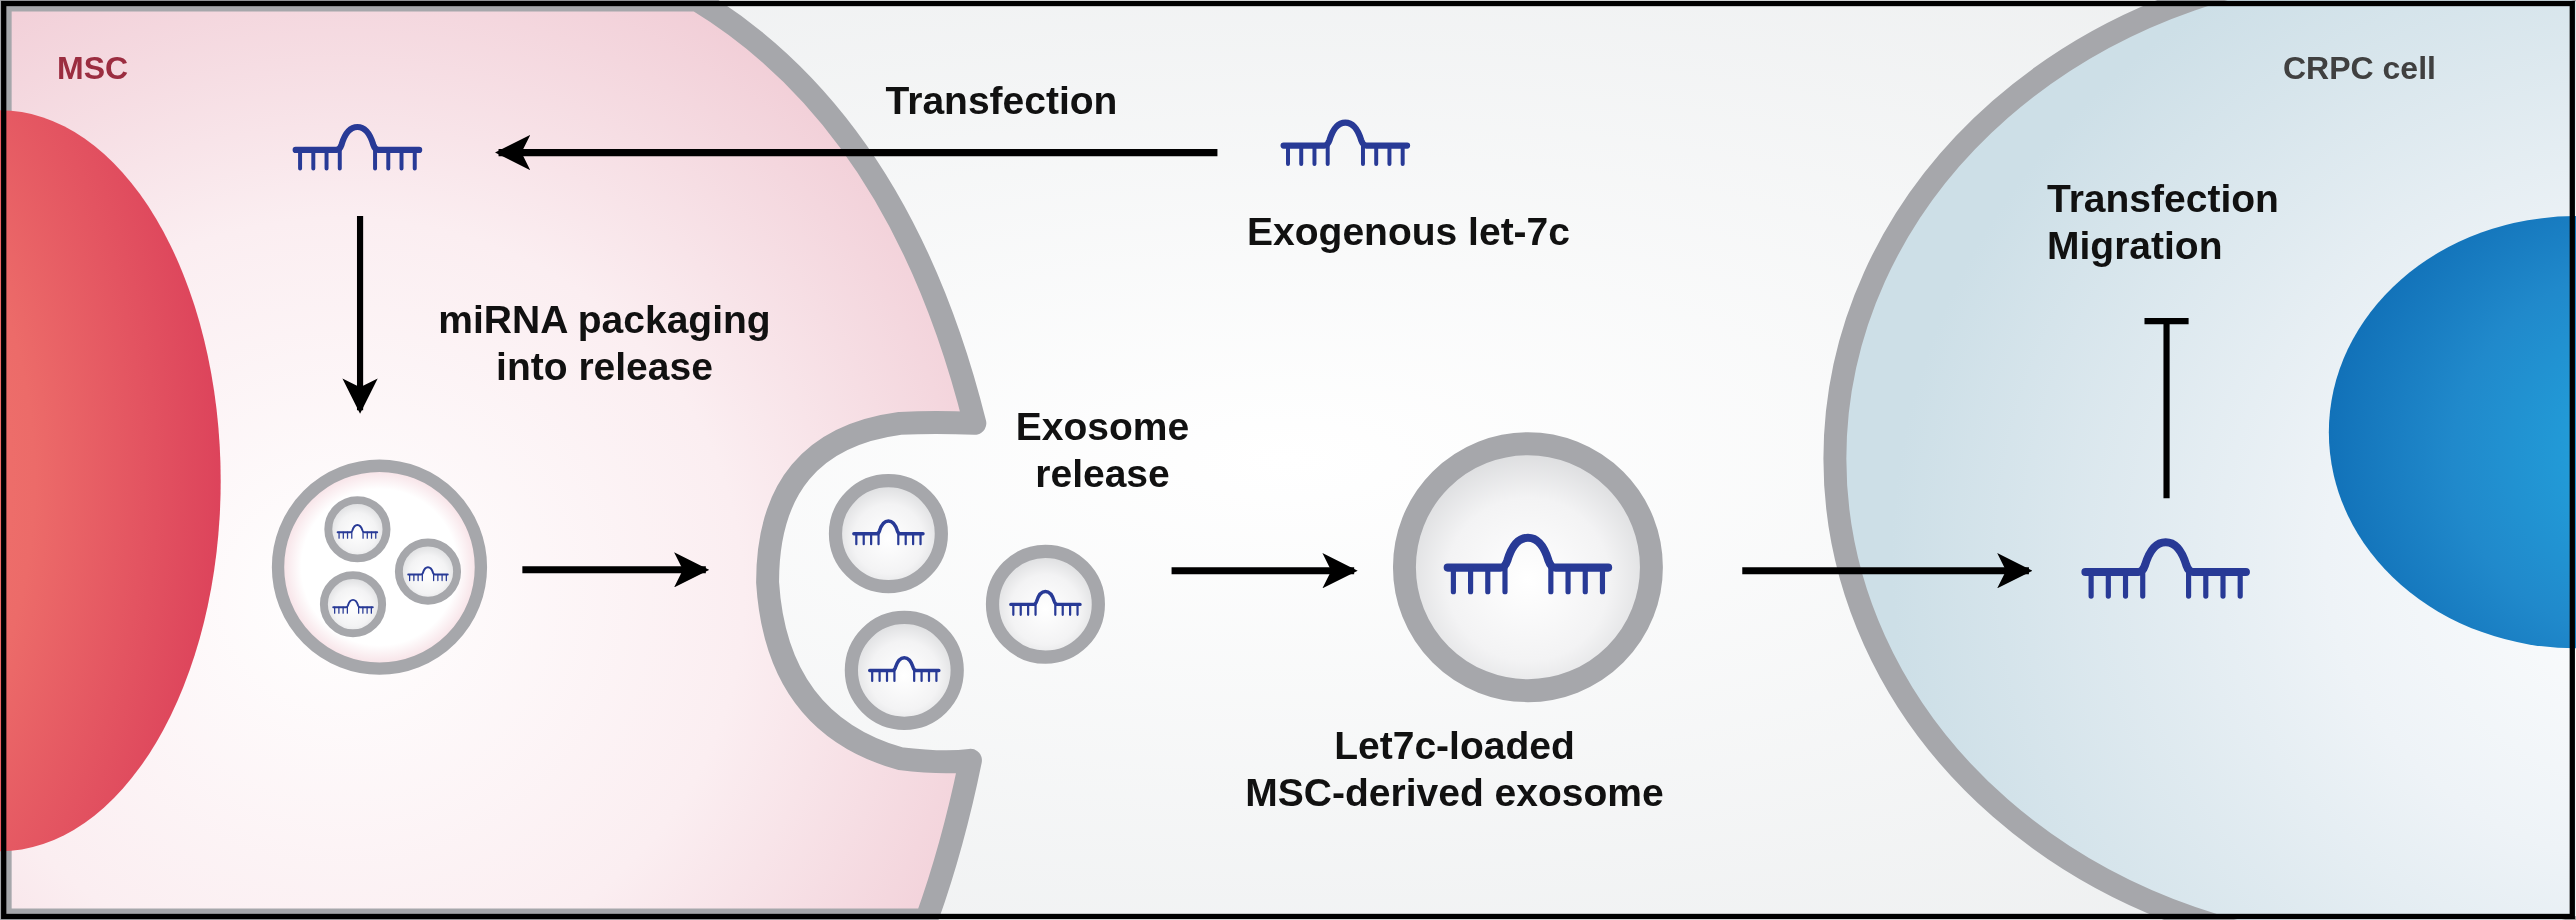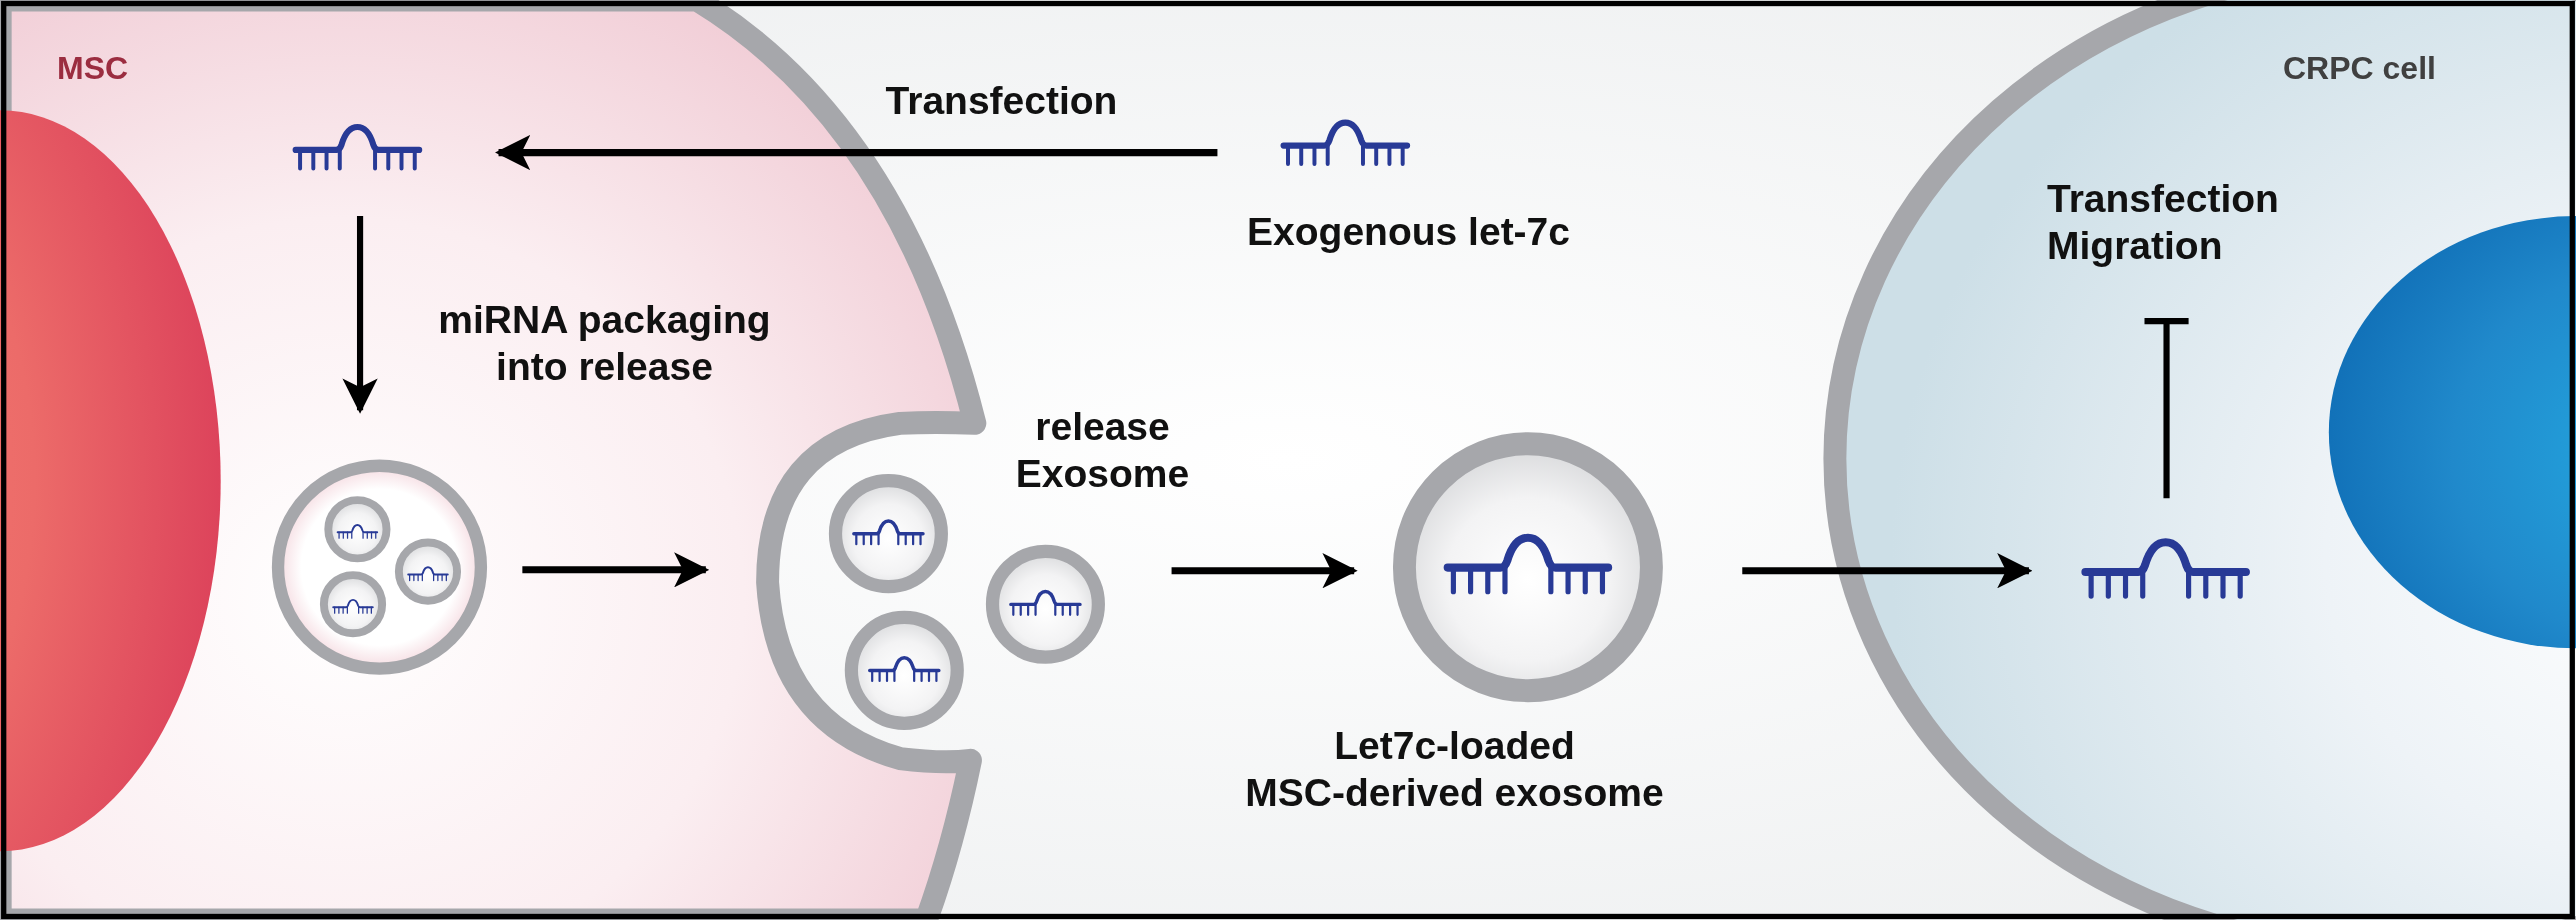--- a/index.html
+++ b/index.html
@@ -144,22 +144,22 @@
 <div class="lbl lbl-body" style="left:825px; top:78px; width:353px;">Transfection</div>
 
 <div class="lbl lbl-body" style="left:1129px; top:209px; width:441px;text-align:right;">Exogenous let-7c</div>
 
 <div class="lbl lbl-body" style="left:397px; top:249px; width:415px;margin-top:48px;">
   <div>miRNA packaging</div>
   <div>into release</div>
 </div>
 
 <div class="lbl lbl-body" style="left:979px; top:404px; width:247px;">
+  <div>Exosome</div>
   <div>release</div>
-  <div>Exosome</div>
 </div>
 
 <div class="lbl lbl-body" style="left:1234px; top:723px; width:441px;">
   <div>Let7c-loaded</div>
   <div>MSC-derived exosome</div>
 </div>
 
 <div class="lbl lbl-left lbl-body" style="left:2047px; top:176px;">
   <div>Transfection</div>
   <div>Migration</div>

